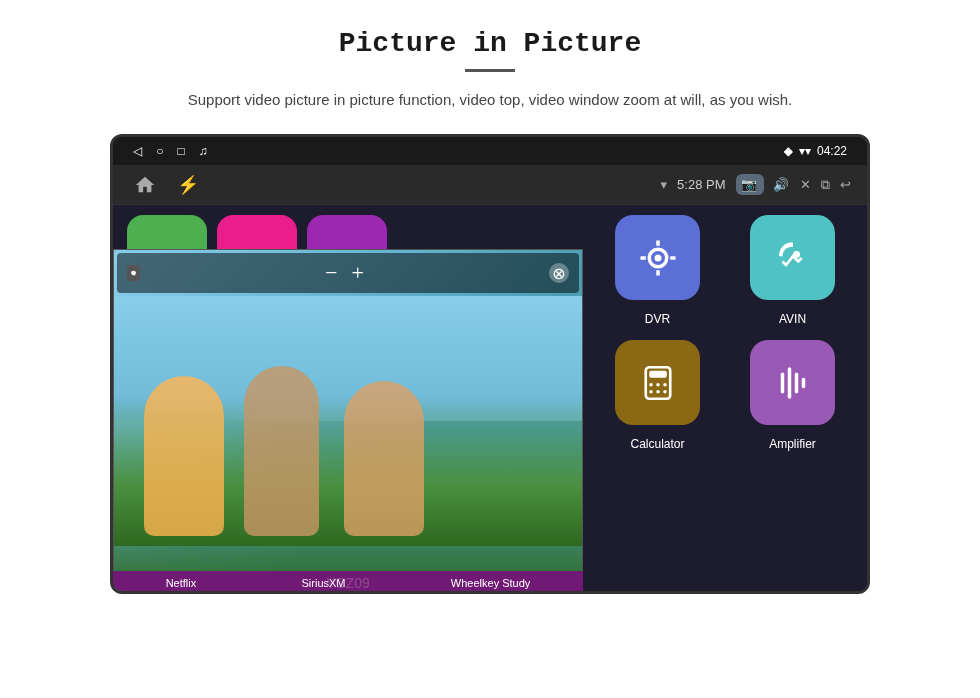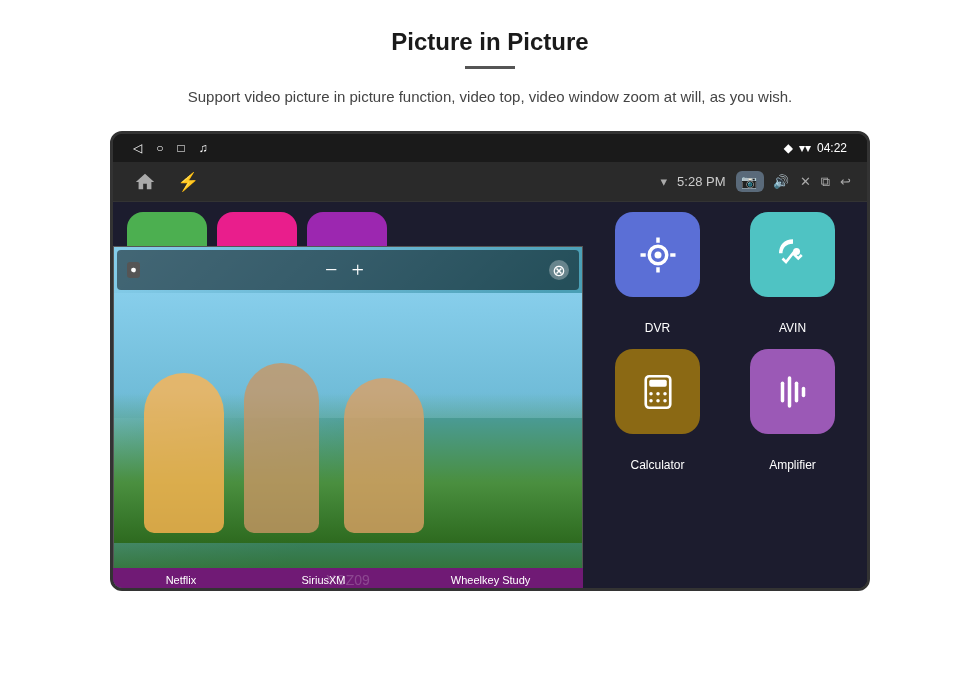--- a/index.html
+++ b/index.html
@@ -13,25 +13,25 @@
     }
 
     .page-wrapper {
       display: flex;
       flex-direction: column;
       align-items: center;
       padding: 28px 40px 0;
     }
 
     .page-title {
-      font-size: 24px;
+      font-size: 28px;
       font-weight: 900;
       color: #1a1a1a;
       margin-bottom: 10px;
-      font-family: Liberation Sans, sans-serif;
+      font-family: Liberation Mono, monospace;
     }
 
     .title-divider {
       width: 50px;
       height: 3px;
       background: #555;
       margin: 0 auto 16px;
     }
 
     .page-subtitle {
@@ -251,21 +251,21 @@
       grid-template-columns: repeat(2, 1fr);
       grid-template-rows: repeat(2, auto);
       gap: 14px;
       align-content: start;
     }
 
     .app-item {
       display: flex;
       flex-direction: column;
       align-items: center;
-      gap: 24px;
+      gap: 12px;
     }
 
     .app-icon {
       width: 85px;
       height: 85px;
       border-radius: 18px;
       display: flex;
       align-items: center;
       justify-content: center;
       font-size: 32px;

